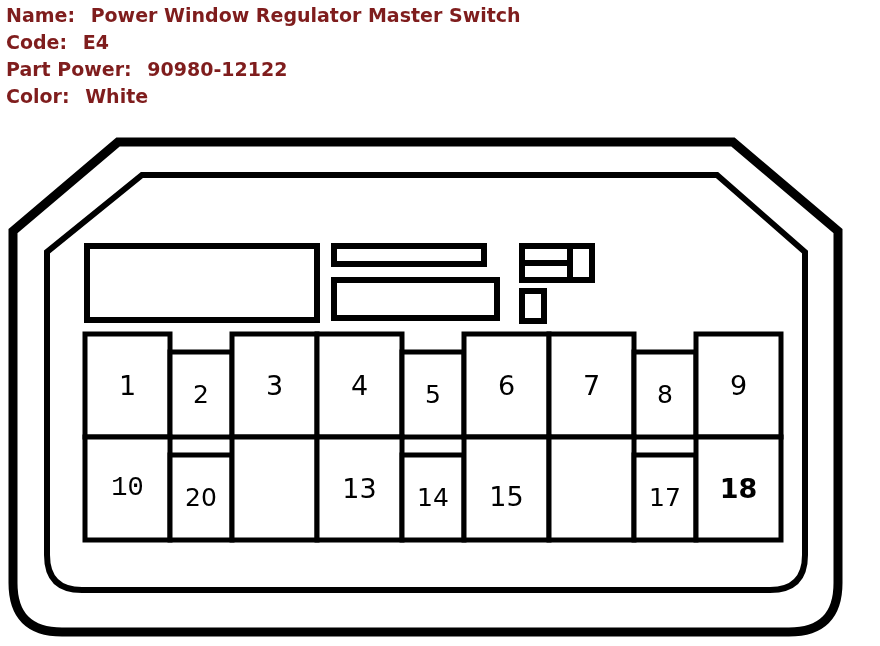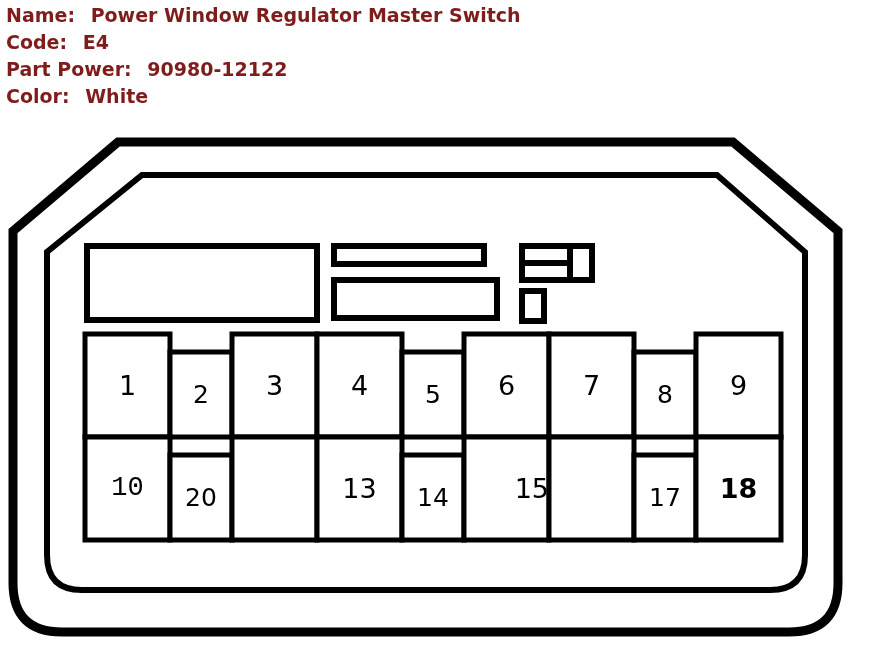--- a/index.html
+++ b/index.html
@@ -220,21 +220,21 @@
       </div>
     <div class="pin-cell narrow" style="left:170px; top:327px; width:62px; height:85px;">
         <span class="pin-num">20</span>
       </div>
     <div class="pin-cell wide" style="left:317px; top:309px; width:85px; height:103px;">
         <span class="pin-num">13</span>
       </div>
     <div class="pin-cell narrow" style="left:402px; top:327px; width:62px; height:85px;">
         <span class="pin-num">14</span>
       </div>
-    <div class="pin-cell wide" style="left:464px; top:309px; width:85px; height:103px;justify-content:flex-end;">
+    <div class="pin-cell wide" style="left:464px; top:317px; width:85px; height:103px;">
         <span class="pin-num">15</span>
       </div>
     <div class="pin-cell narrow" style="left:634px; top:327px; width:62px; height:85px;">
         <span class="pin-num">17</span>
       </div>
     <div class="pin-cell wide" style="left:696px; top:309px; width:85px; height:103px;font-weight:bold;">
         <span class="pin-num">18</span>
       </div>
 
   </div>

